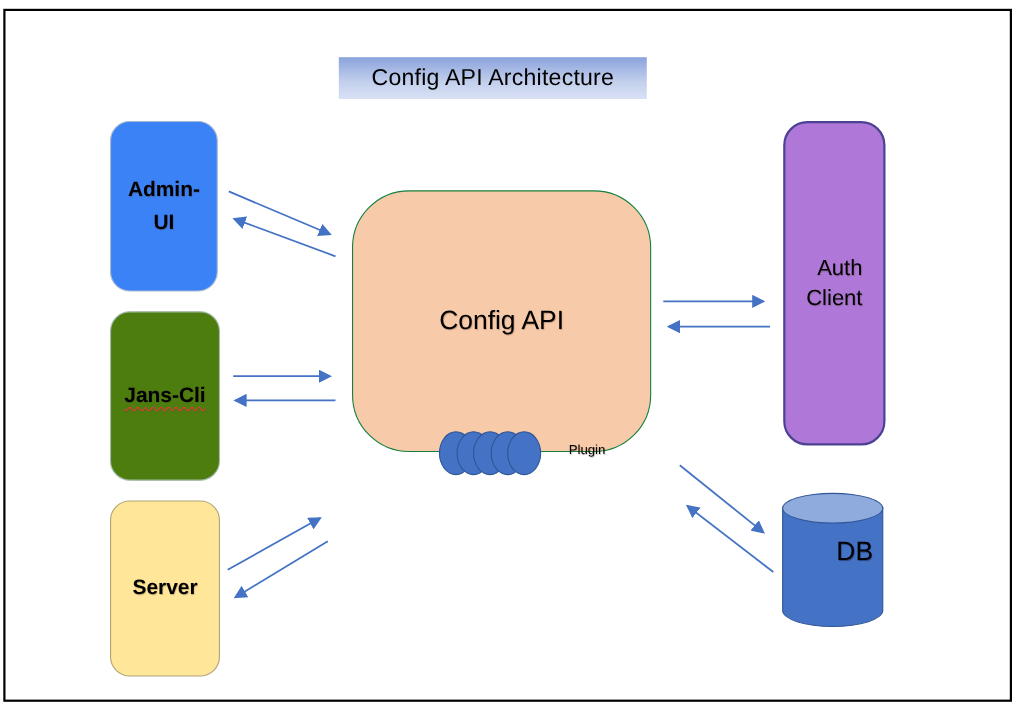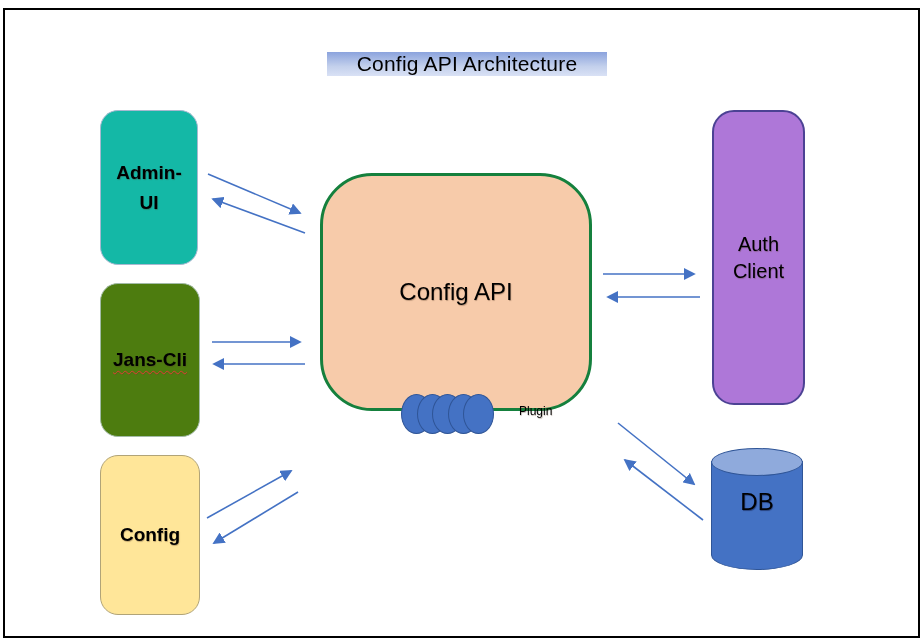--- a/index.html
+++ b/index.html
@@ -6,70 +6,71 @@
   body{
     width:924px;height:641px;position:relative;background:#ffffff;
     font-family:"Liberation Sans",sans-serif;color:#000;overflow:hidden;
   }
   .frame{
     position:absolute;left:3px;top:8px;width:913px;height:626px;
     border:2px solid #000;pointer-events:none;
   }
   
   .title-banner{
-    position:absolute;left:308px;top:52px;width:280px;height:24px;
+    position:absolute;left:308px;top:52px;width:280px;height:38px;
     background:linear-gradient(to bottom,#8ba3dd 0%,#c3d0ec 60%,#d9e1f5 100%);
     display:flex;align-items:center;justify-content:center;
-    font-size:21px;letter-spacing:0.2px;margin-left:19px;
+    font-size:21px;letter-spacing:0.2px;
   }
   
   .node{
     position:absolute;display:flex;align-items:center;justify-content:center;
     text-align:center;box-sizing:border-box;
   }
   .node .lbl{text-shadow:0.6px 0.8px 0.8px rgba(90,60,40,0.35);}
   .side-node{font-weight:bold;font-size:19px;line-height:1.55;border-radius:18px;}
-  .admin-ui{left:100px;top:110px;width:98px;height:155px;background:#14b8a6;border:1px solid #a8b8d0;}
+  .admin-ui{left:100px;top:110px;width:98px;height:155px;background:#3b82f6;border:1px solid #a8b8d0;}
   .jans-cli{left:100px;top:283px;width:100px;height:154px;background:#4d7c0f;border:1px solid #a3bba8;}
   .client{left:100px;top:455px;width:100px;height:160px;background:#ffe699;border:1px solid #b1a478;}
   .squiggly{
     text-decoration-line:underline;text-decoration-style:wavy;
     text-decoration-color:#e03c31;text-decoration-thickness:1px;
     text-underline-offset:4px;
   }
   
   .config-api{
     left:320px;top:173px;width:272px;height:238px;background:#f7cbaa;
-    border:3px solid #15803d;border-radius:52px;font-size:24px;
+    border:1px solid #15803d;border-radius:52px;font-size:24px;
   }
   .plugin-circles{position:absolute;left:78px;top:218px;width:96px;height:41px;}
   .plugin-circle{
     position:absolute;top:0;width:31px;height:40px;border-radius:50%;
     background:#4472c4;border:1.5px solid #2f5597;box-sizing:border-box;
   }
   .plugin-label{position:absolute;left:196px;top:228px;font-size:12px;}
   
   .auth-server{
     left:712px;top:110px;width:93px;height:295px;background:#ae77d8;
-    border:2px solid #4c4294;border-radius:22px;font-size:20px;line-height:1.35;
+    border:2px solid #4c4294;border-radius:22px;font-size:20px;line-height:1.35;text-align:right;
   }
   
   .db{position:absolute;left:711px;top:448px;width:92px;height:122px;}
   .db-body{
     position:absolute;left:0;top:13px;width:92px;height:109px;background:#4472c4;
     border:1.5px solid #2f5597;box-sizing:border-box;
     border-radius:0 0 46px 46px / 0 0 15px 15px;
   }
   .db-top{
     position:absolute;left:0;top:0;width:92px;height:28px;background:#8faadc;
     border:1.5px solid #2f5597;box-sizing:border-box;border-radius:50%;
   }
   .db-label{
     position:absolute;left:0;top:40px;width:92px;text-align:center;font-size:24px;
     text-shadow:0.6px 0.8px 0.8px rgba(0,0,30,0.4);
+    padding-left:20px;
   }
   .arrows{position:absolute;left:0;top:0;width:924px;height:641px;pointer-events:none;}
 </style>
 </head>
 <body>
 
 <div class="frame"></div>
 
 <div class="title-banner">
   <span>Config API Architecture</span>
@@ -100,21 +101,21 @@
     <div>Admin-</div>
     <div>UI</div>
   </div>
 </div>
 
 <div class="node side-node jans-cli">
   <span class="lbl squiggly">Jans-Cli</span>
 </div>
 
 <div class="node side-node client">
-  <span class="lbl">Config</span>
+  <span class="lbl">Server</span>
 </div>
 
 <div class="node config-api">
   <span class="lbl">Config API</span>
   <span class="plugin-circles">
       <span class="plugin-circle" style="left: 0px;"></span>
       <span class="plugin-circle" style="left: 15.5px;"></span>
       <span class="plugin-circle" style="left: 31px;"></span>
       <span class="plugin-circle" style="left: 46.5px;"></span>
       <span class="plugin-circle" style="left: 62px;"></span>

